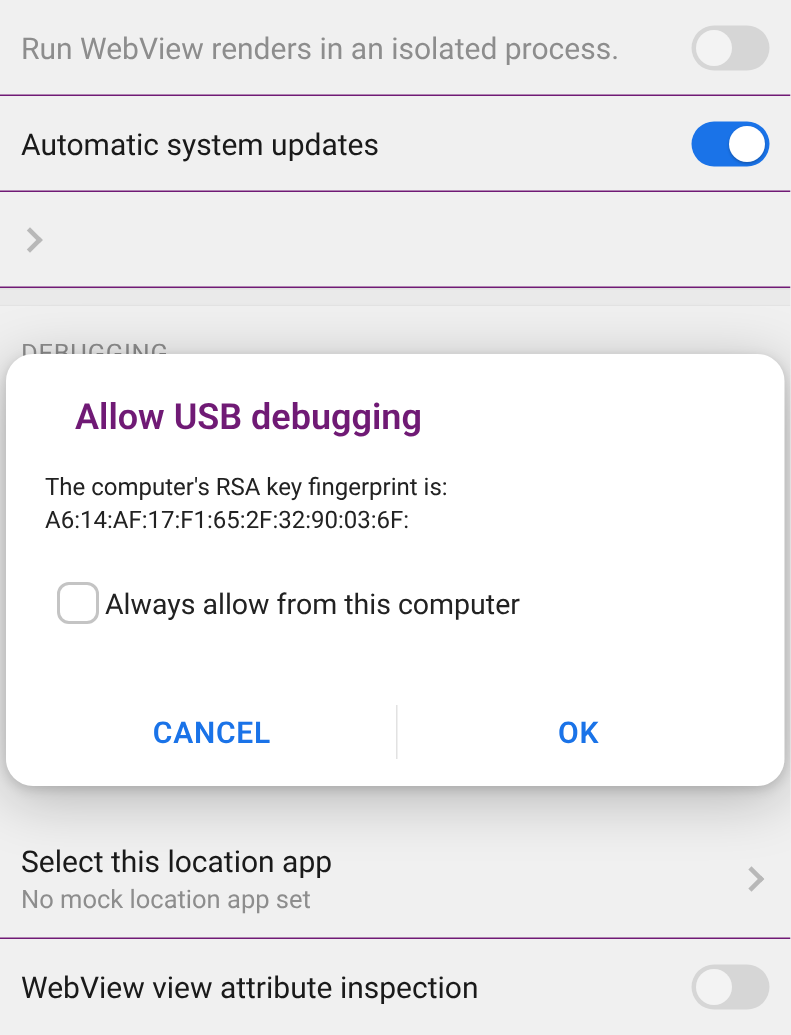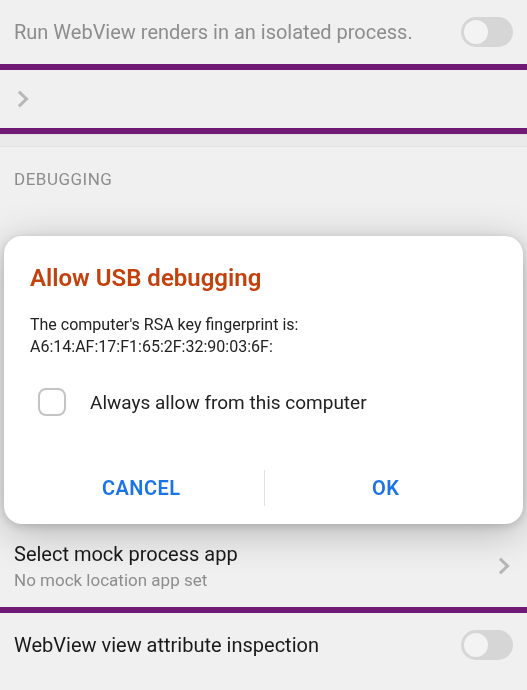--- a/index.html
+++ b/index.html
@@ -12,21 +12,21 @@
     background: #f0f0f0;
     display: flex;
     flex-direction: column;
   }
 
   .setting-row {
     display: flex;
     align-items: center;
     justify-content: space-between;
     padding: 17px 14px;
-    border-bottom: 6px solid #701a75;
+    border-bottom: 1px solid #701a75;
     background: #f0f0f0;
     min-height: 64px;
   }
   .setting-row.dimmed .title { color: #8d8d8d; }
   .setting-row .texts { flex: 1; display: flex; flex-direction: column; }
   .setting-row .title { font-size: 20px; color: #1a1a1a; font-weight: 400; }
   .setting-row .subtitle { font-size: 17px; color: #8d8d8d; margin-top: 4px; }
 
   .section-header {
     padding: 22px 14px 6px 14px;
@@ -76,27 +76,27 @@
     top: 236px;
     left: 4px; right: 4px;
     background: #ffffff;
     border-radius: 18px;
     box-shadow: 0 8px 40px rgba(0,0,0,0.25), 0 2px 8px rgba(0,0,0,0.15);
     padding: 28px 26px 0 26px;
     display: flex;
     flex-direction: column;
   }
   .dialog-title {
-    font-size: 24px; font-weight: 600; color: #c2410c; margin-bottom: 22px;
+    font-size: 24px; font-weight: 600; color: #701a75; margin-bottom: 22px; margin-left: 20px;
   }
   .dialog-body {
     font-size: 16px; color: #222; line-height: 1.38;
   }
   .dialog-check-row {
-    display: flex; align-items: center; gap: 24px;
+    display: flex; align-items: center; gap: 4px;
     margin-top: 30px;
   }
   .checkbox {
     width: 28px; height: 28px;
     border: 2px solid #c4c4c4;
     border-radius: 8px;
     flex-shrink: 0;
     margin-left: 8px;
   }
   .dialog-check-label { font-size: 19px; color: #222; }
@@ -129,34 +129,42 @@
 
   <div class="setting-row dimmed">
     <div class="texts">
       <span class="title">Run WebView renders in an isolated process.</span>
     </div>
     <div class="toggle dim">
       <div class="knob"></div>
     </div>
   </div>
 
+  <div class="setting-row">
+    <div class="texts">
+      <span class="title">Automatic system updates</span>
+    </div>
+    <div class="toggle on">
+      <div class="knob"></div>
+    </div>
+  </div>
 
   <div class="setting-row">
     <div class="chevron"></div>
   </div>
 
   <div class="section-gap"></div>
 
   <div class="section-header">DEBUGGING</div>
 
   <div style="height:330px;"></div>
 
   <div class="setting-row">
     <div class="texts">
-      <span class="title">Select mock process app</span>
+      <span class="title">Select this location app</span>
       <span class="subtitle">No mock location app set</span>
     </div>
     <div class="chevron"></div>
   </div>
 
   <div class="setting-row" style="border-bottom:none;">
     <div class="texts">
       <span class="title">WebView view attribute inspection</span>
     </div>
     <div class="toggle dim">

